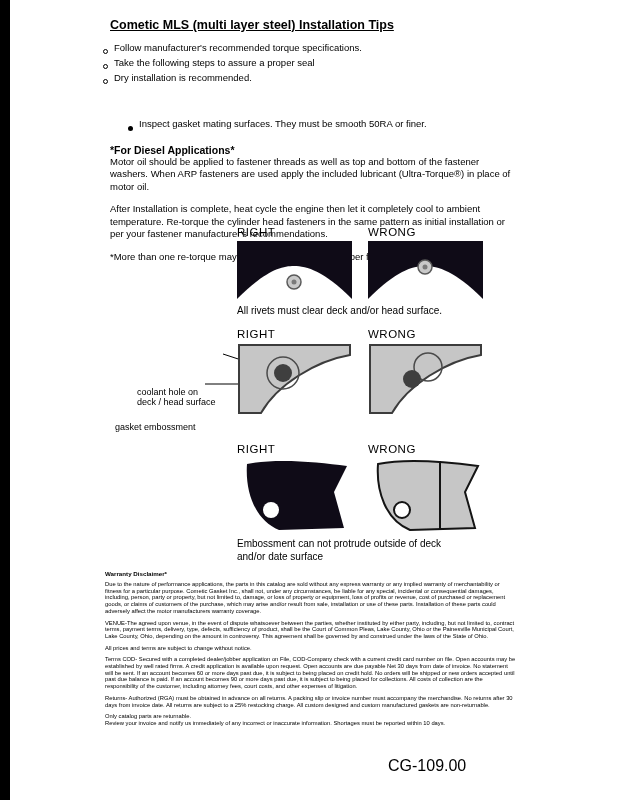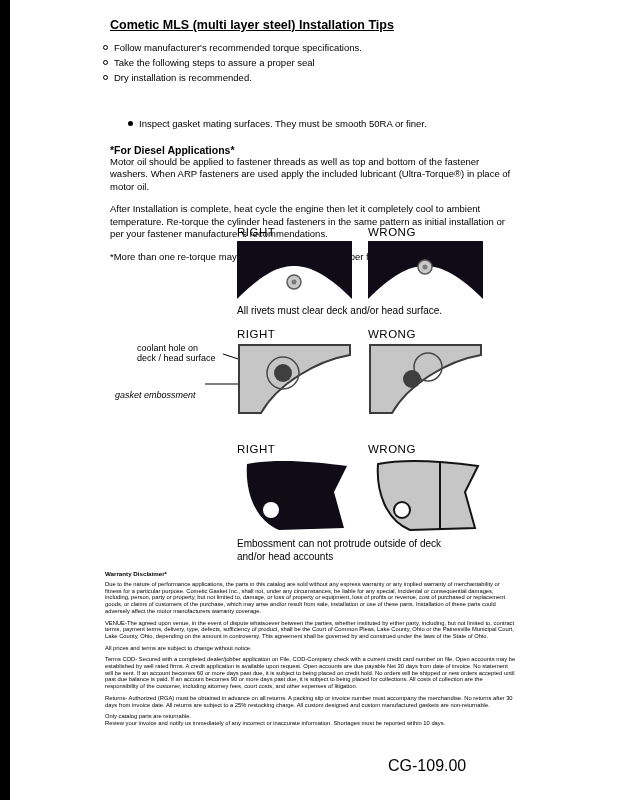--- a/index.html
+++ b/index.html
@@ -8,35 +8,35 @@
     width:618px; height:800px;
     font-family:"Liberation Sans", sans-serif;
     color:#000;
   }
   .page { position:relative; width:618px; height:800px; background:#fff; overflow:hidden;padding-left:13px; }
   .left-bar { position:absolute; left:0; top:0; width:10px; height:800px; background:#000; }
 
   
   .head-text { position:absolute; left:95px; top:18px; width:432px; }
   .title { font-size:12.5px; font-weight:bold; text-decoration:underline; margin:0 0 10px 15px; }
-  .bullet { display:flex; gap:6px; font-size:9.5px; line-height:1.28; margin:0 0 3px 8px; }
+  .bullet { display:flex; gap:6px; font-size:9.5px; line-height:1.28; margin:0 0 3px 8px;align-items:flex-end; }
   .bullet.sub { margin-left:33px;margin-top:34px; }
   .marker { flex:0 0 auto; width:5px; height:5px; border-radius:50%; margin-top:3px; }
   .marker.hollow { border:1px solid #000; background:#fff; }
   .marker.solid { background:#000; }
   .diesel-heading { font-size:10.5px; font-weight:bold; margin:13px 0 0 15px; }
   .para { font-size:9.5px; line-height:1.32; margin:0 0 10px 15px; width:408px; }
   .note { font-size:9.5px; margin:2px 0 0 15px; }
 
   
   .figs { position:absolute; left:95px; top:226px; width:432px; height:345px; }
   .fig-label { position:absolute; width:115px; font-size:11.5px; letter-spacing:0.5px; }
   .fig { position:absolute; display:block; }
   .fig-caption { position:absolute; font-size:10px; line-height:1.25; }
-  .annot { position:absolute; font-size:9px; line-height:1.15; }
+  .annot { position:absolute; font-size:9px; line-height:1.15;margin-top:44px; }
   .pointer-overlay { position:absolute; left:0; top:110px; width:200px; height:60px; }
 
   
   .disclaimer { position:absolute; left:105px; top:570px; width:412px; }
   .disclaimer-heading { font-size:6.2px; font-weight:bold; margin-bottom:4px; }
   .disclaimer p { font-size:5.8px; line-height:6.7px; margin-bottom:5px; }
   .disclaimer p.tight { margin-bottom:0; }
 
   
   .footer-code { position:absolute; left:388px; top:757px; font-size:16px; }
@@ -92,21 +92,21 @@
     </svg>
     <div class="fig-caption" style="left:142px; top:79px;">All rivets must clear deck and/or head surface.</div>
 
     <div class="fig-label" style="left:142px; top:102px;">RIGHT</div>
     <div class="fig-label" style="left:273px; top:102px;">WRONG</div>
 
     <div class="annot" style="left:42px; top:117px;">
       <div>coolant hole on</div>
       <div>deck / head surface</div>
     </div>
-    <div class="annot" style="left:20px; top:164px;font-style:italic;">gasket embossment</div>
+    <div class="annot" style="left:20px; top:152px;">gasket embossment</div>
 
     <svg class="pointer-overlay" viewBox="0 0 200 60">
       <line x1="128" y1="18" x2="186" y2="37" style="stroke:#000; stroke-width:1"></line>
       <line x1="110" y1="48" x2="175" y2="48" style="stroke:#000; stroke-width:1"></line>
     </svg>
 
     <svg class="fig" style="left:142px; top:117px;" width="115" height="72" viewBox="0 0 115 72">
       <path d="M2,2 L113,2 L113,12 C78,18 40,42 24,70 L2,70 Z" style="fill:var(--metal-gray,#c6c6c6); stroke:#3c3c3c; stroke-width:2"></path>
       <circle cx="46" cy="30" r="16" style="fill:none; stroke:#4a4a4a; stroke-width:1.5"></circle>
       <circle cx="46" cy="30" r="9" style="fill:#3f3f3f"></circle>
@@ -124,21 +124,21 @@
       <path d="M10,6 C40,0 80,4 110,8 L97,34 L107,70 L42,72 C18,62 8,34 10,6 Z" style="fill:var(--gasket-dark,#0f0b17)"></path>
       <circle cx="34" cy="52" r="8" style="fill:#ffffff"></circle>
     </svg>
     <svg class="fig" style="left:273px; top:232px;" width="115" height="75" viewBox="0 0 115 75">
       <path d="M10,6 C40,0 80,4 110,8 L97,34 L107,70 L42,72 C18,62 8,34 10,6 Z" style="fill:var(--metal-gray,#c6c6c6); stroke:#141414; stroke-width:2"></path>
       <line x1="72" y1="3" x2="72" y2="72" style="stroke:#141414; stroke-width:2"></line>
       <circle cx="34" cy="52" r="8" style="fill:#ffffff; stroke:#141414; stroke-width:2"></circle>
     </svg>
     <div class="fig-caption" style="left:142px; top:312px; width:260px;">
       <div>Embossment can not protrude outside of deck</div>
-      <div>and/or head accounts</div>
+      <div>and/or date surface</div>
     </div>
   </div>
 
   <div class="disclaimer">
     <div class="disclaimer-heading">Warranty Disclaimer*</div>
     <p>Due to the nature of performance applications, the parts in this catalog are sold without any express warranty or any implied warranty of merchantability or fitness for a particular purpose.  Cometic Gasket Inc., shall not, under any circumstances, be liable for any special, incidental or consequential damages, including, person, party or property, but not limited to, damage, or loss of property or equipment, loss of profits or revenue, cost of purchased or replacement goods, or claims of customers of the purchase, which may arise and/or result from sale, installation or use of these parts.  Installation of these parts could adversely affect the motor manufacturers warranty coverage.</p>
     <p>VENUE-The agreed upon venue, in the event of dispute whatsoever between the parties, whether instituted by either party, including, but not limited to, contract terms, payment terms, delivery, type, defects, sufficiency of product, shall be the Court of Common Pleas, Lake County, Ohio or the Painesville Municipal Court, Lake County, Ohio, depending on the amount in controversy. This agreement shall be governed by and construed under the laws of the State of Ohio.</p>
     <p>All prices and terms are subject to change without notice.</p>
     <p>Terms COD- Secured with a completed dealer/jobber application on File, COD-Company check with a current credit card number on file.  Open accounts may be established by well rated firms.  A credit application is available upon request.  Open accounts are due payable Net 30 days from date of invoice.  No statement will be sent.  If an account becomes 60 or more days past due, it is subject to being placed on credit hold.  No orders will be shipped or new orders accepted until past due balance is paid.  If an account becomes 90 or more days past due, it is subject to being placed for collections.  All costs of collection are the responsibility of the customer, including attorney fees, court costs, and other expenses of litigation.</p>
     <p>Returns- Authorized (RGA) must be obtained in advance on all returns.  A packing slip or invoice number must accompany the merchandise.  No returns after 30 days from invoice date.  All returns are subject to a 25% restocking charge.  All custom designed and custom manufactured gaskets are non-returnable.</p>

